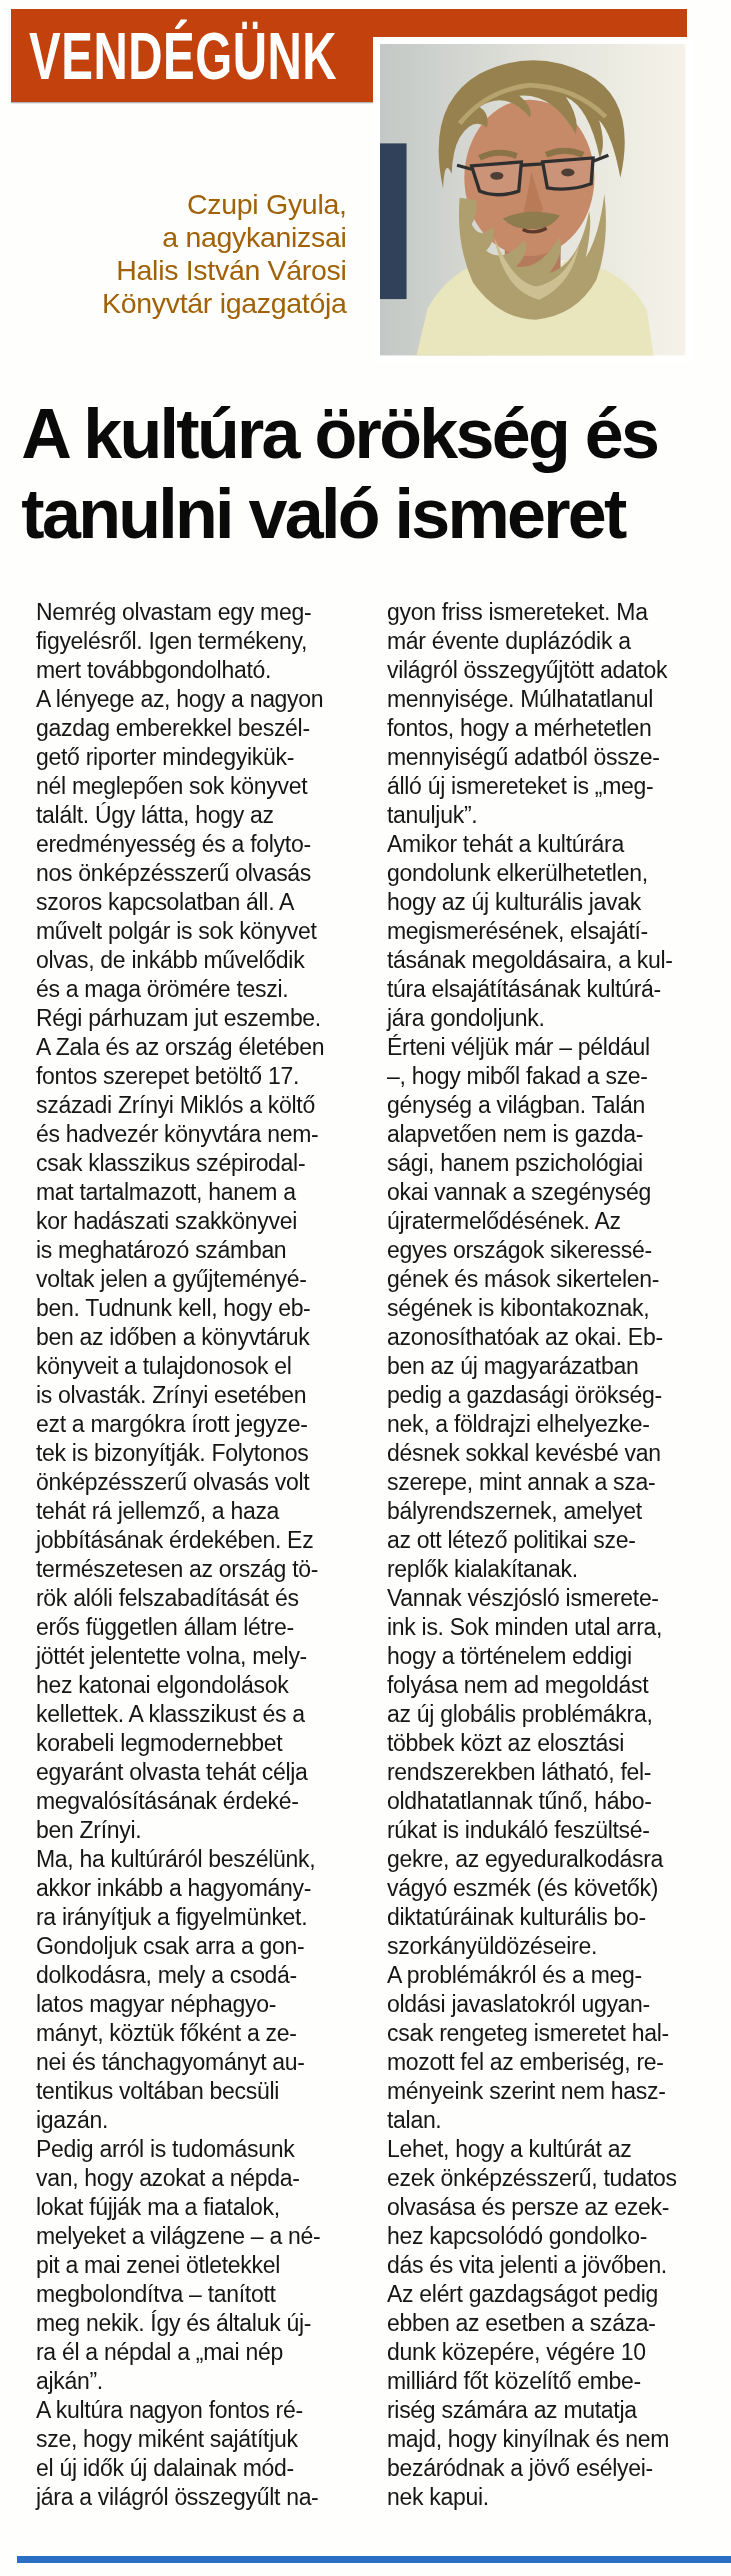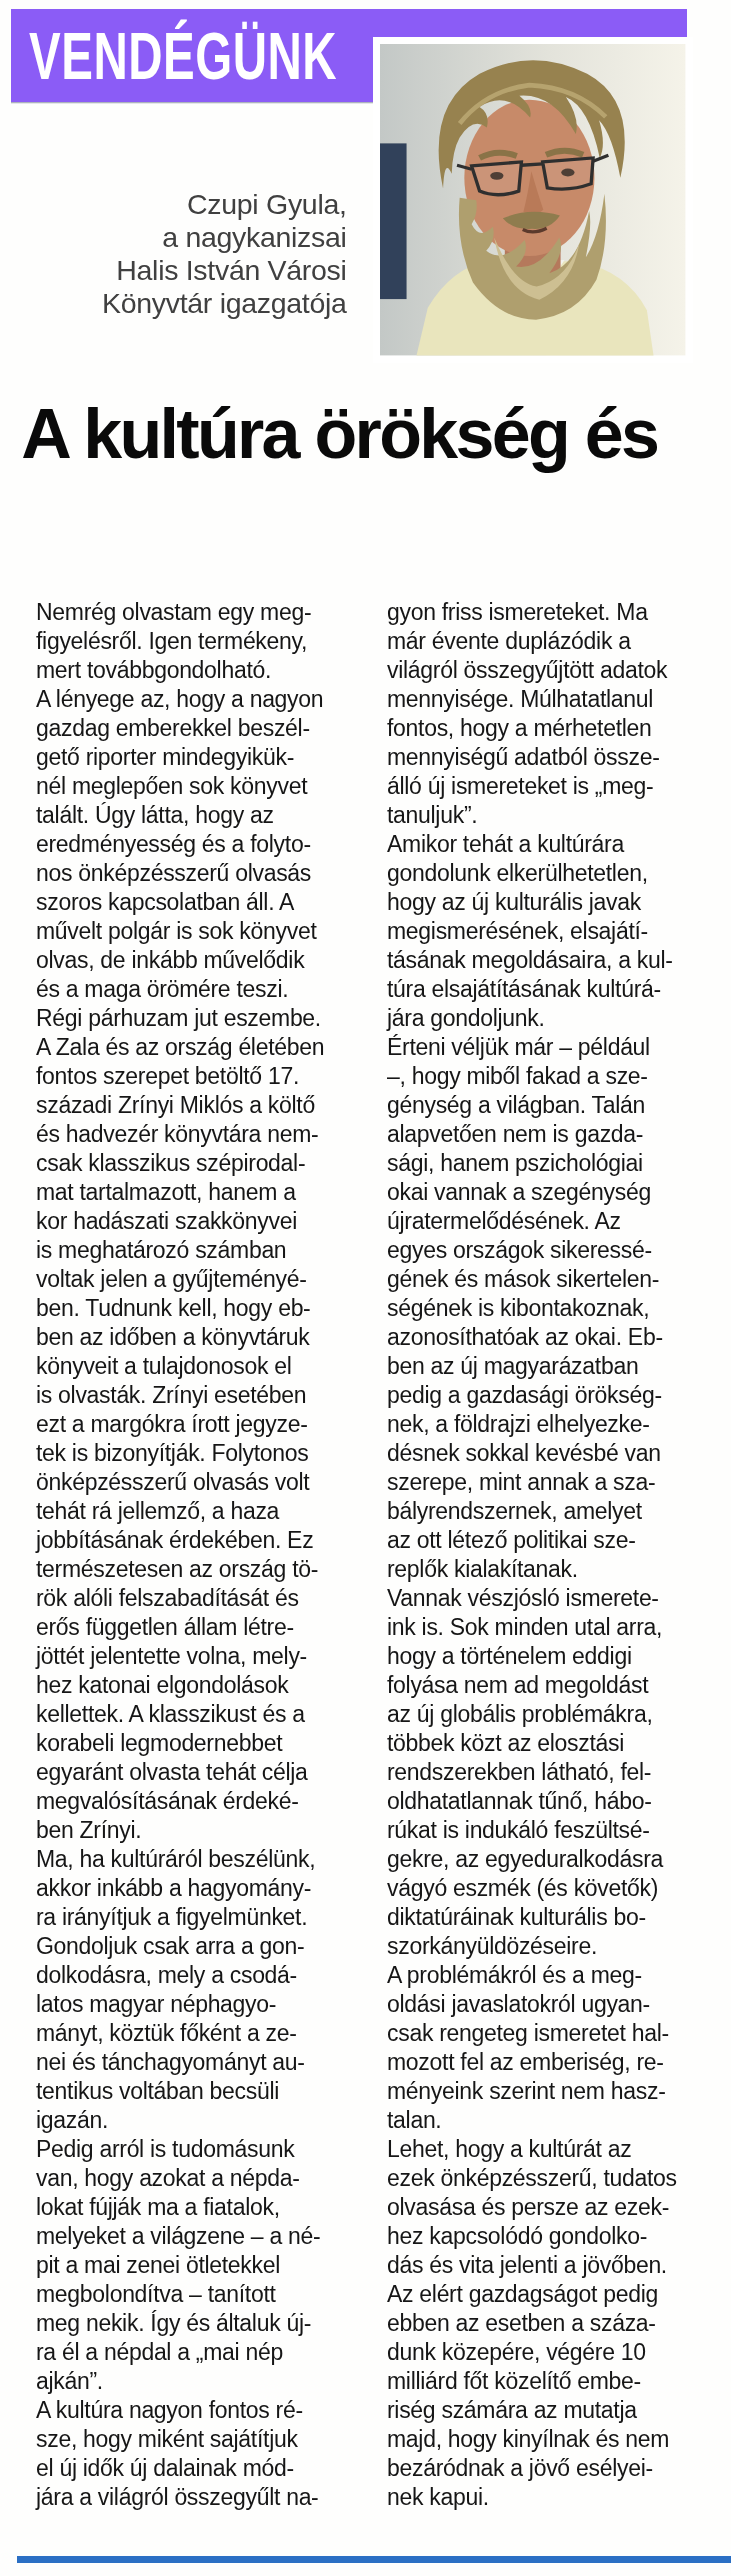--- a/index.html
+++ b/index.html
@@ -20,21 +20,21 @@
     padding-left:25px; letter-spacing:0.7px; white-space:nowrap;
   }
   .photo-frame {
     position:absolute; left:373px; top:37px; width:320px; height:326px;
     background:#ffffff; padding:7.3px; box-sizing:border-box;
   }
   .photo-frame svg { width:100%; height:100%; display:block; }
   .caption {
     position:absolute; left:10.6px; top:188px; width:336px;
     text-align:right; font-size:28.5px; line-height:33px;
-    color:#404040; white-space:pre-line; letter-spacing:-0.3px;
+    color:#a16207; white-space:pre-line; letter-spacing:-0.3px;
   }
   .headline {
     position:absolute; left:9.3px; top:382px; width:720px; margin:12px;
     font-size:70px; line-height:80px; font-weight:bold;
     letter-spacing:-2.7px; color:#0a0a0a; white-space:nowrap;
   }
   .col {
     position:absolute; top:598px; width:348px;
     font-size:23px; line-height:29px; letter-spacing:-0.3px;
     color:#161616; white-space:pre;
@@ -43,21 +43,21 @@
   .col2 { left:387px; }
   .footer-rule {
     position:absolute; left:17px; top:2556px; width:714px; height:7.3px;
   }
 </style>
 </head>
 <body>
 
 <div class="page">
 
-  <div class="banner" style="background-color: #8b5cf6;">
+  <div class="banner" style="background-color: #c2410c;">
     <div class="banner-text">VENDÉGÜNK</div>
   </div>
 
   <div class="photo-frame">
     <svg viewBox="0 0 460 470" preserveAspectRatio="none">
       <defs>
         <linearGradient id="wall" x1="0" y1="0" x2="1" y2="0">
           <stop offset="0" stop-color="#c3c8c6"></stop>
           <stop offset="0.55" stop-color="#e3e3db"></stop>
           <stop offset="1" stop-color="#f5f3e9"></stop>
@@ -89,21 +89,21 @@
       <path d="M185 263 Q226 246 271 259 Q256 281 229 279 Q200 281 185 263 Z" fill="#8f7c4e"></path>
       <path d="M215 280 Q231 288 251 278" stroke="#5b3a2c" stroke-width="5" fill="none"></path>
     </svg>
   </div>
 
   <div class="caption">Czupi Gyula,
 a nagykanizsai
 Halis István Városi
 Könyvtár igazgatója</div>
 
-  <h1 class="headline"><span>A kultúra örökség és</span><br></h1>
+  <h1 class="headline"><span>A kultúra örökség és</span><br><span>tanulni való ismeret</span></h1>
 
   <div class="col col1">Nemrég olvastam egy meg-
 figyelésről. Igen termékeny,
 mert továbbgondolható.
 A lényege az, hogy a nagyon
 gazdag emberekkel beszél-
 gető riporter mindegyikük-
 nél meglepően sok könyvet
 talált. Úgy látta, hogy az
 eredményesség és a folyto-

